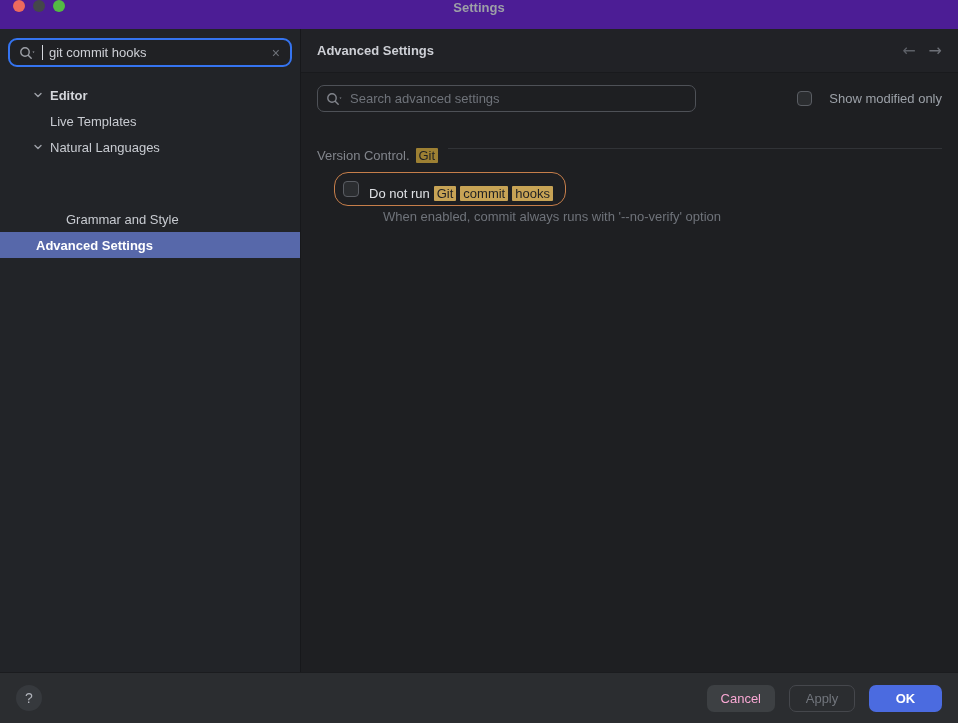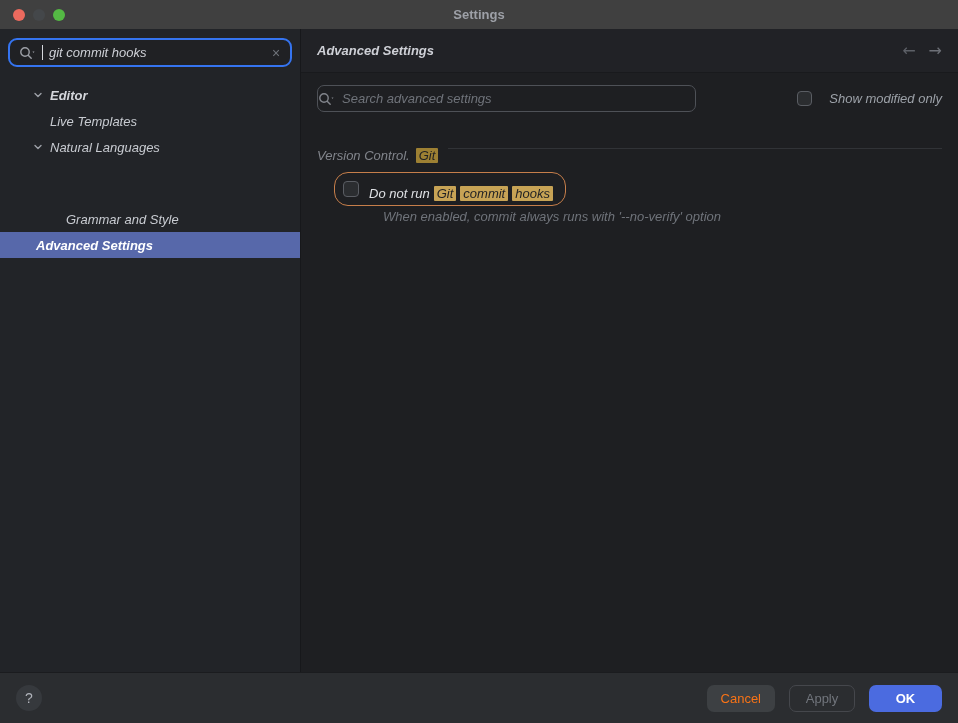--- a/index.html
+++ b/index.html
@@ -9,35 +9,35 @@
     width: 958px; height: 723px;
     background: #1e1f22;
     display: flex; flex-direction: column;
     overflow: hidden;
     font-size: 13px;
     color: #ced0d6;
   }
   
   .titlebar {
     height: 29px; flex: 0 0 29px;
-    background: #404040;
-    display: flex; align-items: center;
+    background: #4c1d95;
+    display: flex; 
     position: relative;
   }
   .traffic { display: flex; gap: 8px; margin-left: 13px; }
   .light { width: 12px; height: 12px; border-radius: 50%; }
   .light.close { background: #ec6a5e; }
   .light.min   { background: #44474a; }
   .light.zoom  { background: #54b944; }
   .win-title {
     position: absolute; left: 0; right: 0; text-align: center;
     font-weight: bold; color: #9da0a7; font-size: 13px;
   }
   
-  .body { flex: 1 1 auto; display: flex; min-height: 0; font-style: italic; }
+  .body { flex: 1 1 auto; display: flex; min-height: 0; }
   .sidebar {
     width: 301px; flex: 0 0 301px;
     background: #222428;
     border-right: 1px solid #17181b;
     display: flex; flex-direction: column;
   }
   .sidebar-search {
     margin: 9px 8px 8px 8px;
     height: 29px;
     border: 2px solid #3574f0;
@@ -76,21 +76,21 @@
   .content-header .title { font-weight: bold; color: #ced0d6; font-size: 13px; }
   .nav-arrows { margin-left: auto; display: flex; gap: 13px; }
   .nav-arrow { color: #5d6067; font-size: 16px; line-height: 1; font-family: "DejaVu Sans", sans-serif; }
   .nav-arrow.fwd { color: #6d7077; }
   .content-main { padding: 12px 16px 0 16px; }
   .adv-toolbar { display: flex; align-items: center; }
   .adv-search {
     width: 379px; height: 27px;
     border: 1px solid #4e5157; border-radius: 7px;
     display: flex; align-items: center;
-    padding: 0 0; gap: 6px;
+    padding: 0 8px; gap: 6px;
     background: transparent;
   }
   .adv-search .placeholder { color: #6f737a; }
   .toolbar-spacer { flex: 1 1 auto; }
   .chk-group { display: flex; align-items: center; gap: 17px; }
   .chk-box {
     width: 15px; height: 15px;
     border: 1px solid #5a5d63; border-radius: 4px;
     background: #2b2d30;
   }
@@ -134,21 +134,21 @@
     color: #b0b3ba; font-size: 14px;
   }
   .footer-buttons { margin-left: auto; display: flex; gap: 14px; }
   .btn {
     min-width: 66px; height: 27px;
     border-radius: 7px; border: none;
     font-family: inherit; font-size: 13px;
     display: flex; align-items: center; justify-content: center;
     padding: 0 14px;
   }
-  .btn.cancel { background: #3d4043; color: #f97316; }
+  .btn.cancel { background: #3d4043; color: #f9a8d4; }
   .btn.apply { background: transparent; border: 1px solid #45474c; color: #71757c; }
   .btn.ok { background: #4b6be0; color: #ffffff; font-weight: bold; min-width: 73px; }
   .mag svg, .twisty svg { display: block; }
 </style>
 </head>
 <body>
 
 <div class="window">
 
   <div class="titlebar">

